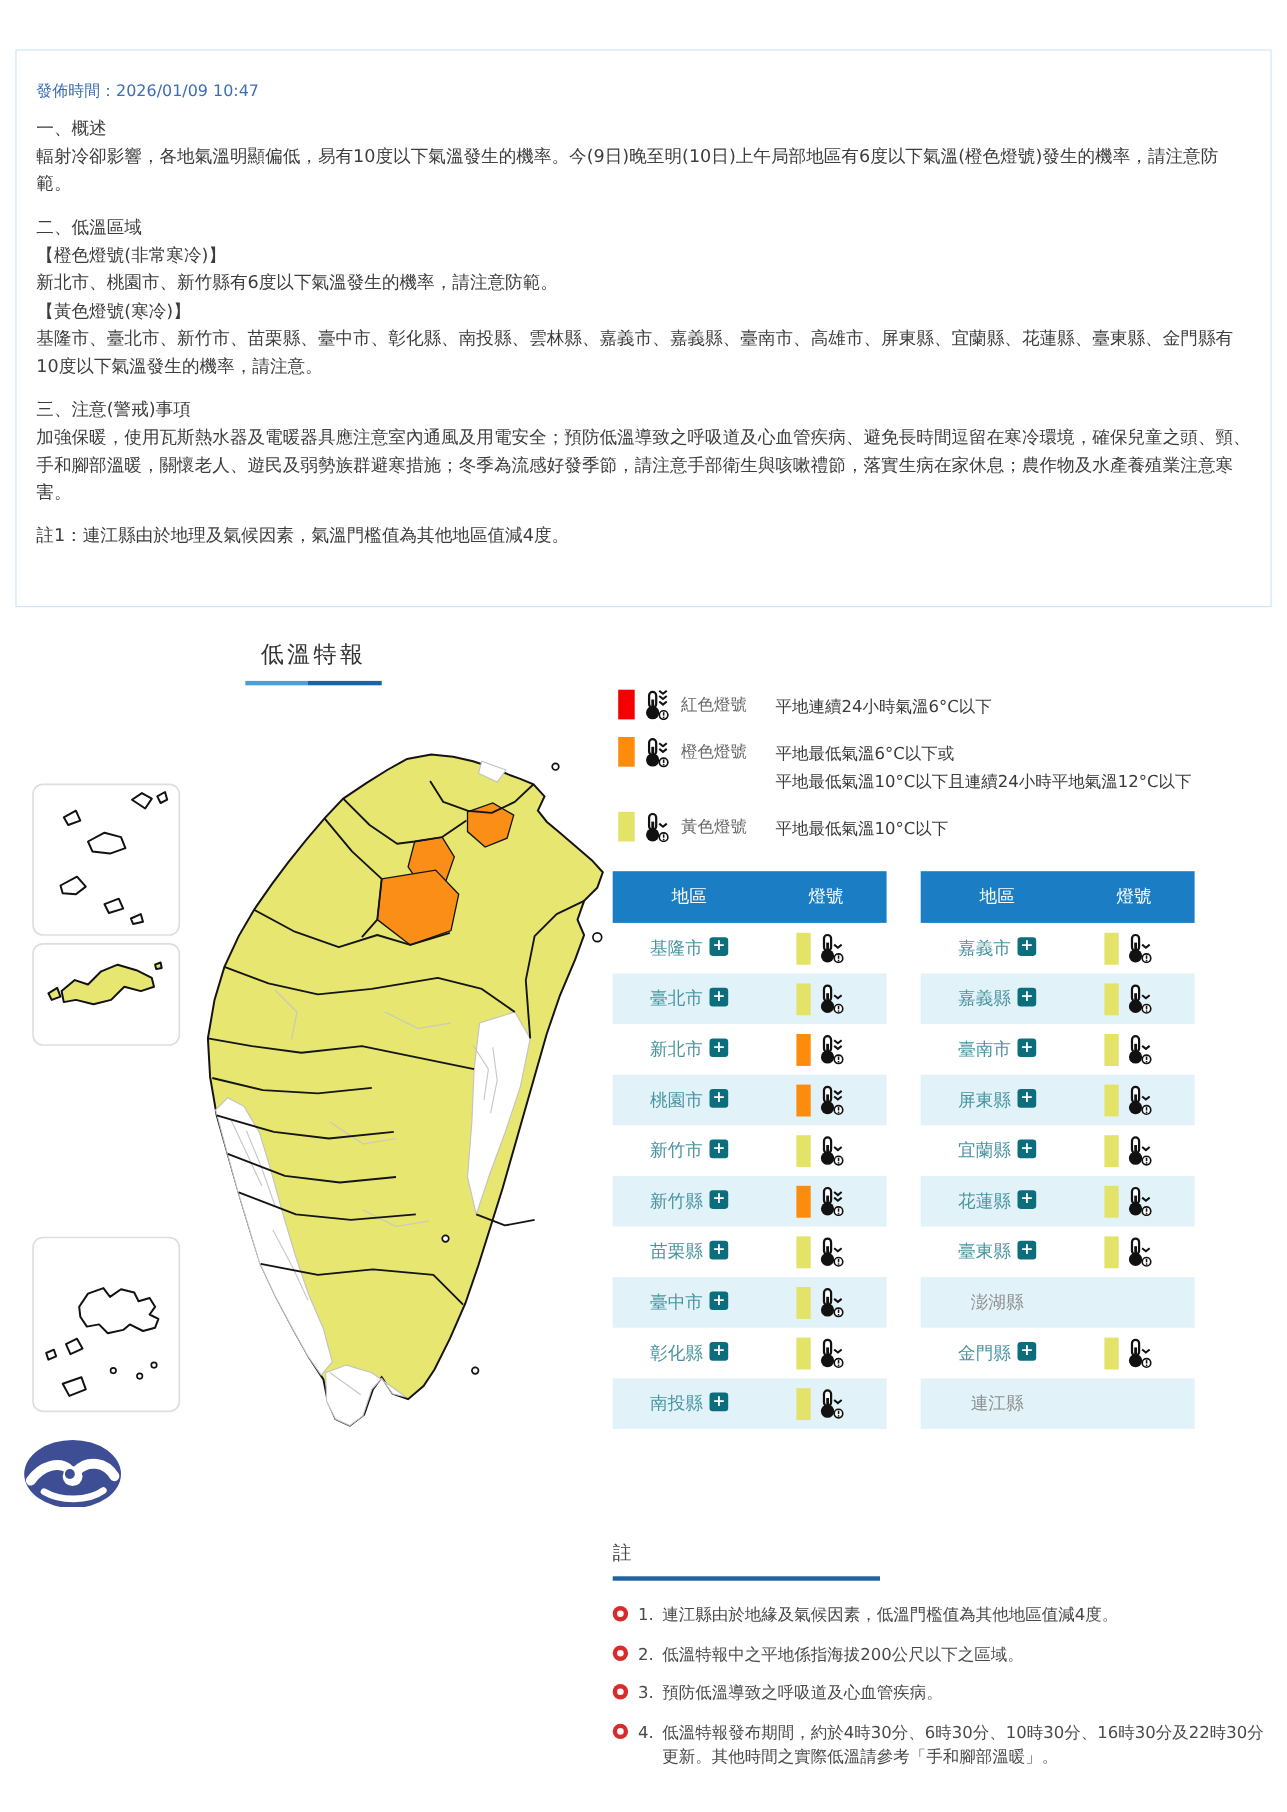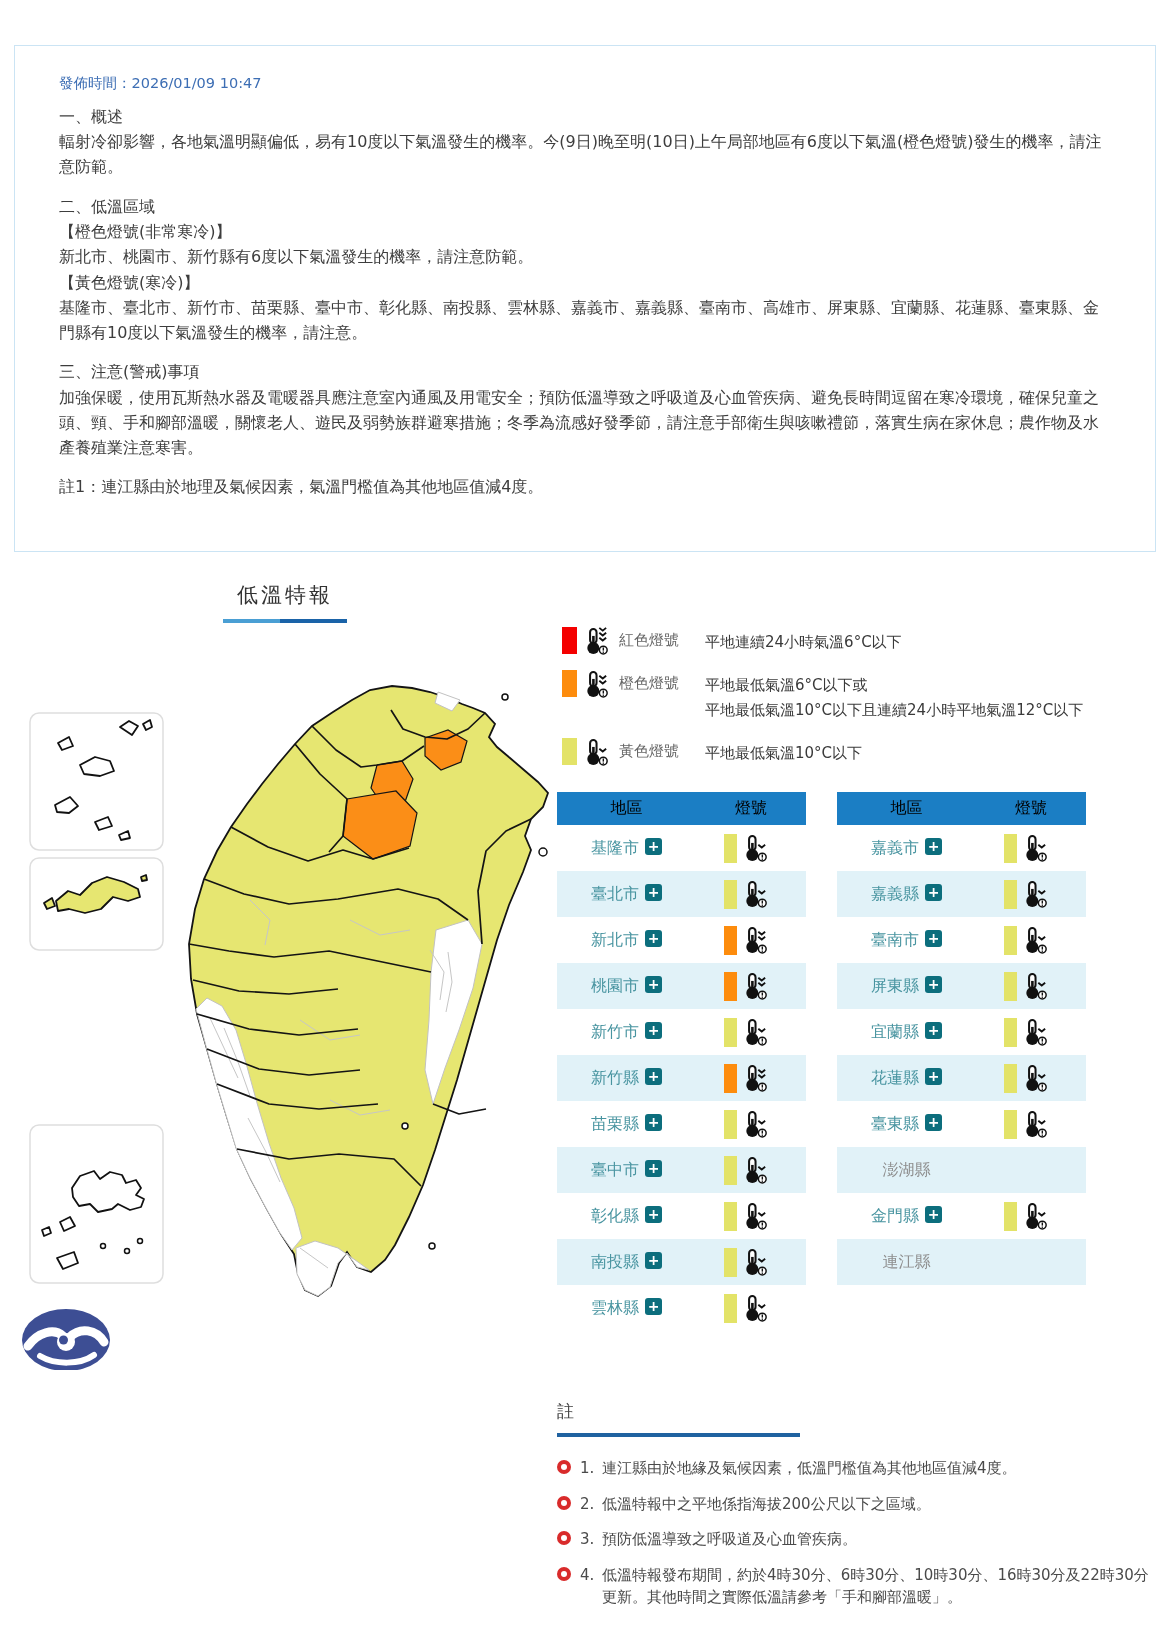--- a/index.html
+++ b/index.html
@@ -9,21 +9,21 @@
     --publish-blue:#3d6eb4; --note-bullet-red:#d92b2b;
     --note-bar-blue:#2062a0; --logo-navy:#3d4e94;
     --map-yellow:#e6e671; --map-orange:#fb8e17;
   }
   *{box-sizing:border-box}
   html,body{margin:0;padding:0;background:#fff;font-family:"DejaVu Sans","Liberation Sans",sans-serif;color:#3d3d3d}
   .page{position:relative;width:1170px;height:1647px;background:#fff;overflow:hidden}
 
   
   .bulletin-box{position:absolute;left:14px;top:45px;width:1142px;height:507px;
-    border:1px solid #cbe4f4;background:#fff;padding:26px 44px;overflow:hidden;
+    border:1px solid #cbe4f4;background:#fff;padding:26px 18px;overflow:hidden;
     font-size:16px;line-height:1.58}
   .bulletin-box p{margin:0}
   .pub-time{color:var(--publish-blue);font-size:14.5px;margin:0 0 9px 0 !important}
   .gap{margin-top:14px !important}
 
   
   .map-panel{position:absolute;left:0;top:575px;width:570px;height:1072px}
   .map-title{position:absolute;top:6px;left:0;width:570px;text-align:center;
     font-size:21px;letter-spacing:3px;color:#333}
   .map-title-underline{position:absolute;top:44px;left:223px;width:124px;height:4px;
@@ -52,21 +52,21 @@
   [data-light="red"]{--chev2:inline;--chev3:inline}
   .thermo{width:24px;height:28px;flex:none;margin-right:10px}
   .legend-name{width:86px;flex:none;color:#666;font-size:15px;padding-top:4px}
   .legend-desc{font-size:15px;color:#3a3a3a;line-height:1.7;padding-top:3px}
   .legend-desc span{display:block}
   .legend-desc span:empty{display:none}
 
   
   .tables{position:absolute;left:1px;top:217px;display:flex;gap:31px}
   .sig-table{width:249px}
-  .sig-head{display:flex;height:33px;background:var(--header-blue);color:#000000;font-size:16px}
+  .sig-head{display:flex;height:47px;background:var(--header-blue);color:#ffffff;font-size:16px}
   .sig-head div{display:flex;align-items:center;justify-content:center}
   .col-region{width:139px}
   .col-light{width:110px}
   .sig-row{display:flex;height:46px;align-items:center}
   .sig-row:nth-child(odd){background:var(--row-alt)}
   .region-cell{width:139px;display:flex;align-items:flex-start;justify-content:center;gap:6px}
   .region{color:var(--region-text);font-size:16px}
   .plus{width:17px;height:17px;border-radius:3px;background:var(--plus-teal);color:#fff;
     display:inline-flex;align-items:center;justify-content:center;flex:none;cursor:pointer}
   .plus::after{content:"+";font-size:14px;font-weight:bold;line-height:1;margin-top:-1px}
@@ -363,32 +363,20 @@
               <span class="region">南投縣</span>
               <span class="plus"></span>
             </div>
           <div class="light-cell">
               <span class="sig-rect"></span>
               <svg class="thermo">
                 <use href="#thermo"></use>
               </svg>
             </div>
         </div>
-        <div class="sig-row" data-light="yellow">
-          <div class="region-cell">
-              <span class="region">雲林縣</span>
-              <span class="plus"></span>
-            </div>
-          <div class="light-cell">
-              <span class="sig-rect"></span>
-              <svg class="thermo">
-                <use href="#thermo"></use>
-              </svg>
-            </div>
-        </div>
       </div>
 
       <div class="sig-table">
         <div class="sig-head">
           <div class="col-region">地區</div>
           <div class="col-light">燈號</div>
         </div>
         <div class="sig-row" data-light="yellow">
           <div class="region-cell">
               <span class="region">嘉義市</span>

